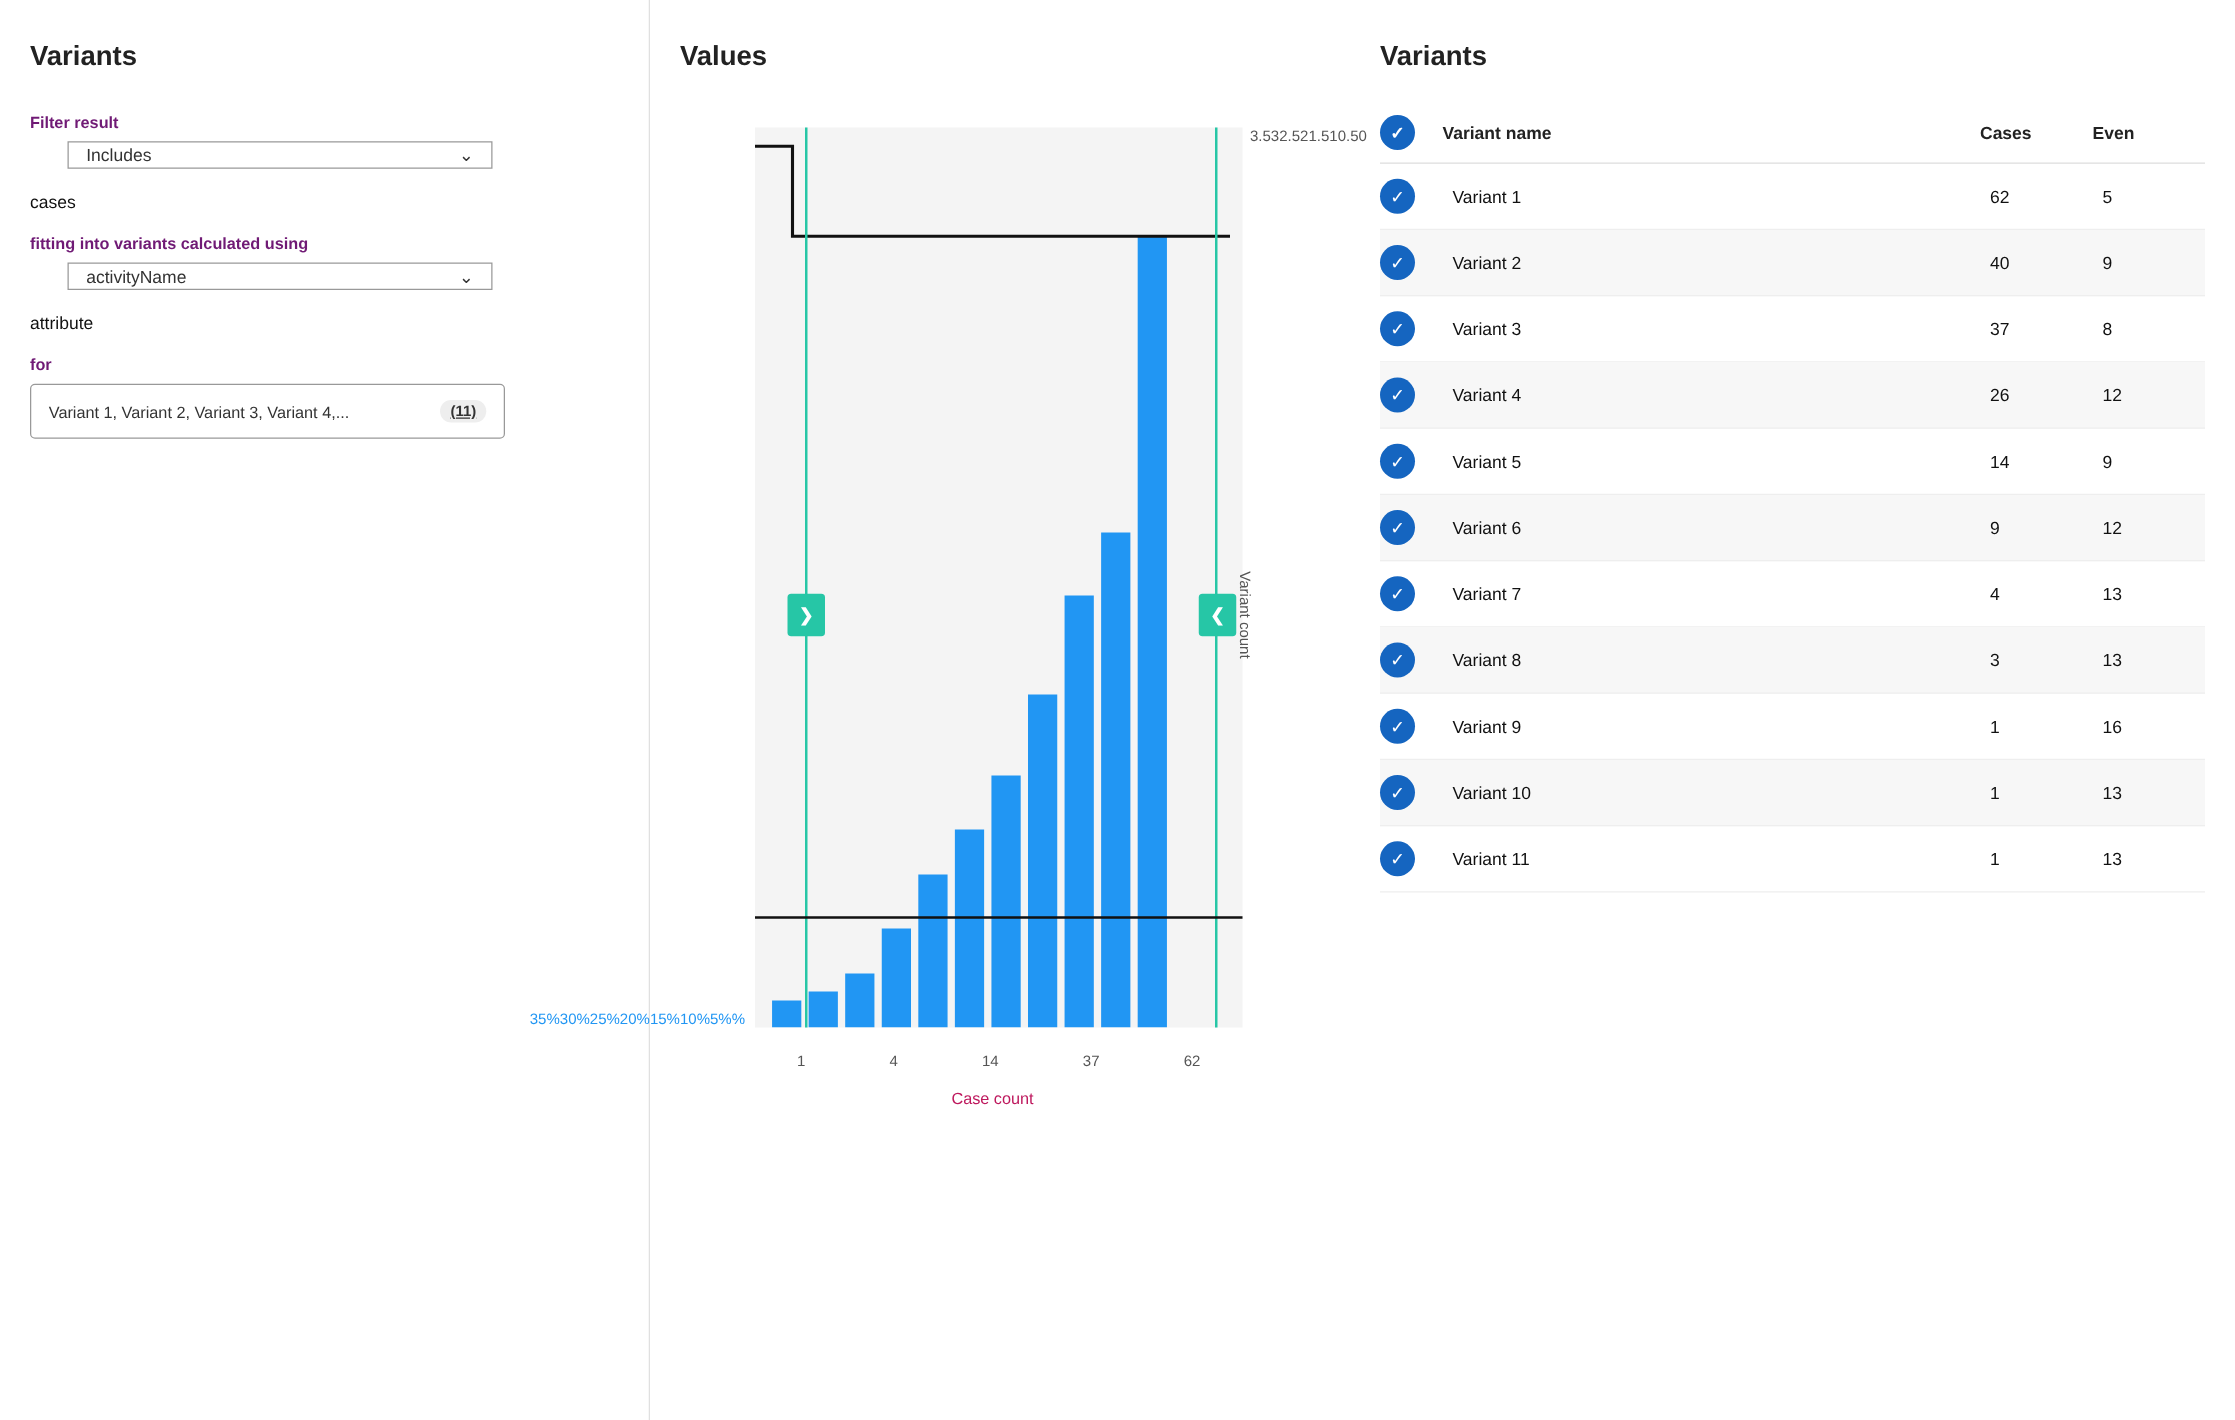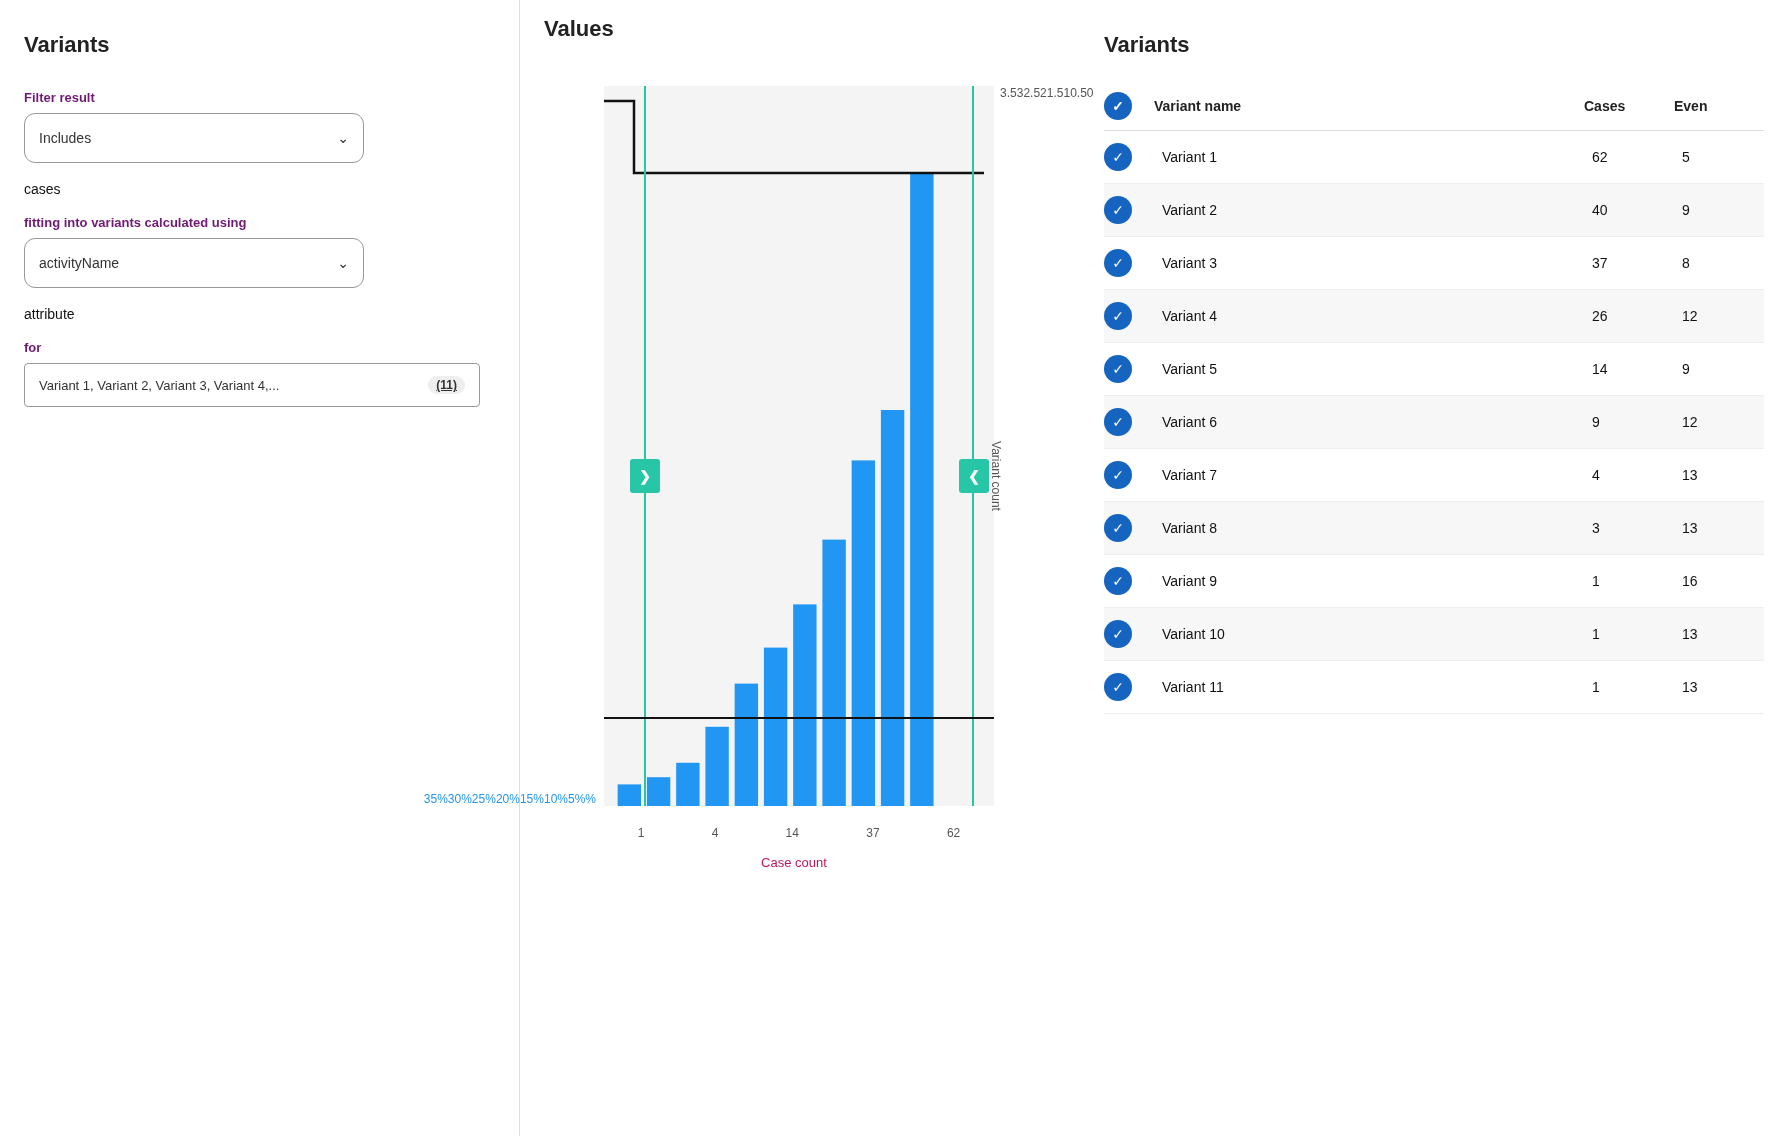--- a/index.html
+++ b/index.html
@@ -27,38 +27,39 @@
     }
     .field-label {
       font-size: 13px;
       font-weight: 600;
       margin-bottom: 8px;
       color: #701a75;
     }
     .select-box {
       width: 340px;
       border: 1px solid #999;
-      border-radius: 11px;
-      padding: 16px 14px;
+      border-radius: 0;
+      padding: 2px 14px;
       display: flex;
       justify-content: space-between;
       align-items: center;
       cursor: pointer;
       background: #fff;
       margin-bottom: 18px;
+      margin-left: 30px;
     }
     .select-box span { font-size: 14px; color: #333; }
     .chevron { font-size: 12px; color: #555; }
     .field-text {
       font-size: 14px;
       color: #111;
       margin-bottom: 18px;
     }
     .tag-box {
-      width: 456px;
+      width: 380px;
       border: 1px solid #999;
       border-radius: 4px;
       padding: 12px 14px;
       display: flex;
       align-items: center;
       gap: 6px;
       background: #fff;
     }
     .tag-text { font-size: 13px; color: #333; flex: 1; }
     .tag-count {
@@ -67,21 +68,21 @@
       padding: 2px 8px;
       font-size: 12px;
       font-weight: 600;
       color: #333;
       text-decoration: underline;
     }
 
     
     .middle-panel {
       width: 560px;
-      padding: 16px 24px;
+      padding: 32px 24px;
       flex-shrink: 0;
     }
     .section-title {
       font-size: 22px;
       font-weight: 600;
       margin-bottom: 24px;
     }
     .chart-container {
       position: relative;
       width: 500px;

